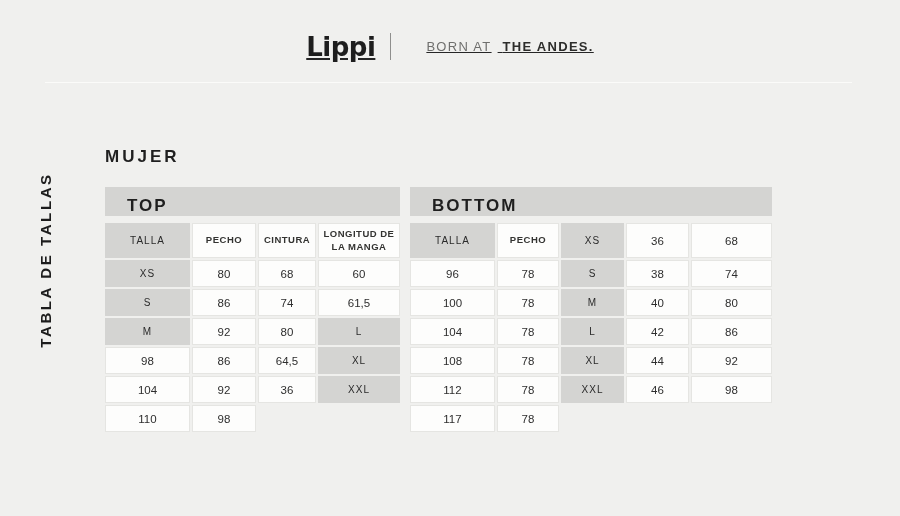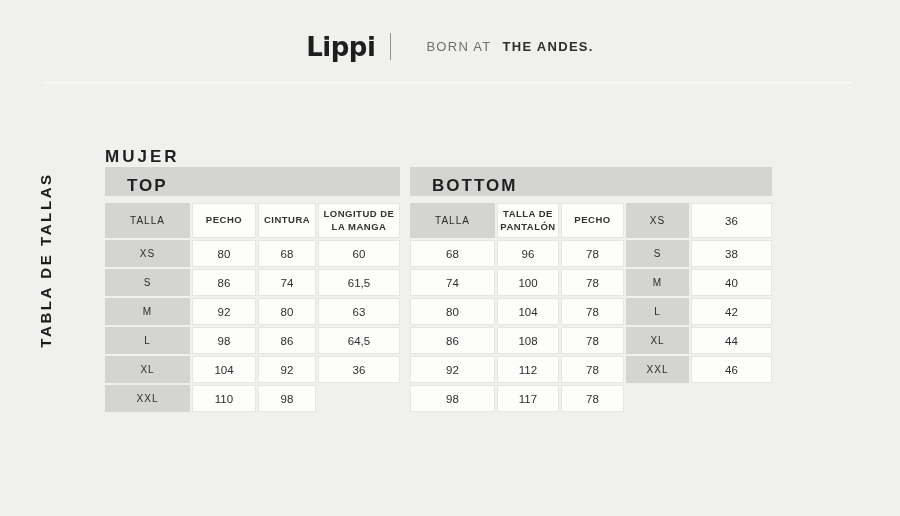--- a/index.html
+++ b/index.html
@@ -13,20 +13,21 @@
     color: #262626;
     overflow: hidden;
   }
   
   .brand-header {
     display: flex;
     justify-content: center;
     align-items: center;
     padding-top: 33px;
     gap: 15px;
+    text-decoration: underline;
   }
   .logo {
     font-family: "DejaVu Sans", sans-serif;
     font-size: 26px;
     font-weight: 800;
     letter-spacing: -0.5px;
     color: #1e1e1e;
     line-height: 1;
   }
   .logo-divider {
@@ -63,21 +64,21 @@
     color: #1c1c1c;
   }
   
   .content { padding: 64px 0 0 105px; }
   .section-title {
     font-size: 17px;
     font-weight: 600;
     letter-spacing: 3px;
     line-height: 20px;
     color: #1f1f1f;
-    margin-bottom: 0;
+    margin-bottom: 20px;
   }
   .tables-row { display: flex; gap: 10px; align-items: flex-start; }
   .table-banner {
     height: 29px;
     background: #d4d4d2;
     display: flex;
     align-items: flex-end;
     padding-left: 22px;
     margin-bottom: 7px;
   }
@@ -160,21 +161,20 @@
           <div class="cell">60</div>
 
           <div class="cell talla">S</div>
           <div class="cell">86</div>
           <div class="cell">74</div>
           <div class="cell">61,5</div>
 
           <div class="cell talla">M</div>
           <div class="cell">92</div>
           <div class="cell">80</div>
-          <div class="cell">63</div>
 
           <div class="cell talla">L</div>
           <div class="cell">98</div>
           <div class="cell">86</div>
           <div class="cell">64,5</div>
 
           <div class="cell talla">XL</div>
           <div class="cell">104</div>
           <div class="cell">92</div>
           <div class="cell">36</div>
@@ -184,21 +184,20 @@
           <div class="cell">98</div>
         </div>
       </section>
 
       <section>
         <div class="table-banner">
           <span>BOTTOM</span>
         </div>
         <div class="size-grid bottom-grid">
           <div class="cell head talla">TALLA</div>
-          <div class="cell head">TALLA DE PANTALÓN</div>
           <div class="cell head">PECHO</div>
 
           <div class="cell talla">XS</div>
           <div class="cell">36</div>
           <div class="cell">68</div>
           <div class="cell">96</div>
           <div class="cell">78</div>
 
           <div class="cell talla">S</div>
           <div class="cell">38</div>

